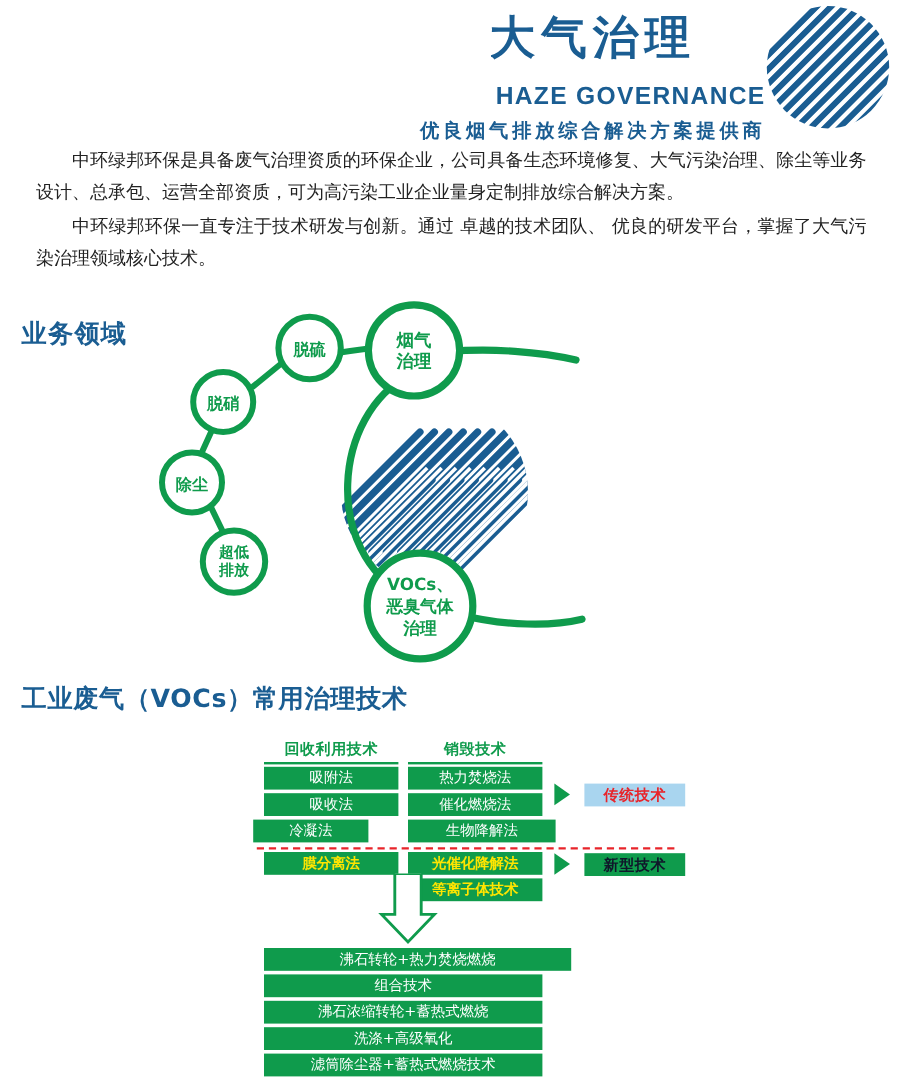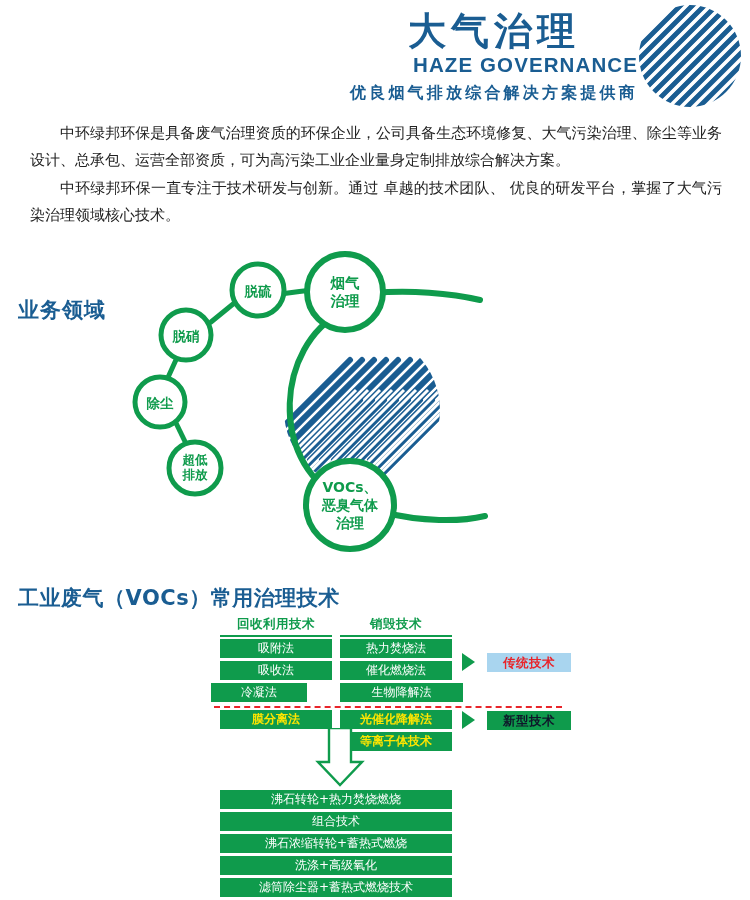--- a/index.html
+++ b/index.html
@@ -18,21 +18,21 @@
     text-align: right;
   }
   .hdr-cn {
     font-size: 38px; font-weight: bold; color: #1a5d92;
     letter-spacing: 5px; line-height: 1.05;
     font-family: "DejaVu Sans", "Liberation Sans", sans-serif;
     text-align: center;
   }
   .hdr-en {
     font-size: 20.5px; font-weight: bold; color: #1a5d92;
-    letter-spacing: 1.1px; line-height: 1.2; margin-top: 1px;
+    letter-spacing: 1.1px; line-height: 1.2; margin-top: 17px;
   }
   .hdr-sub {
     font-size: 16px; font-weight: bold; color: #1a5d92;
     letter-spacing: 3.2px; margin-top: 6px;
     font-family: "DejaVu Sans", "Liberation Sans", sans-serif;
   }
   .logo-mark { position: absolute; right: 8px; top: 4px; width: 104px; height: 104px; }
 
   
   .intro { position: absolute; left: 30px; top: 120px; width: 692px; }
@@ -40,24 +40,23 @@
     font-size: 15px; color: #222; line-height: 1.82;
     text-indent: 2em; text-align: justify;
     font-family: "DejaVu Sans", "Liberation Sans", sans-serif;
   }
 
   
   .sect-title {
     position: absolute; font-size: 21px; font-weight: bold;
     color: #1a5d92; letter-spacing: 1px;
     font-family: "DejaVu Sans", "Liberation Sans", sans-serif;
-    margin-top: 32px;
   }
   #sect-title-1 { left: 18px; top: 264px; }
-  #sect-title-2 { left: 18px; top: 552px; letter-spacing: 0.5px; }
+  #sect-title-2 { left: 18px; top: 568px; letter-spacing: 0.5px; }
 
   
   .diagram { position: absolute; left: 110px; top: 250px; width: 420px; height: 305px; }
   .diagram svg { display: block; }
   .node-label {
     font-family: "DejaVu Sans", "Liberation Sans", sans-serif;
     font-weight: bold; fill: #0f9b4c; text-anchor: middle;
   }
 
   
@@ -291,21 +290,21 @@
 
     <div class="tri" style="left:462px; top:103px;"></div>
     <div class="badge modern" style="left:487px; top:103px; width:84px;">新型技术</div>
 
     <div class="down-arrow" style="left:315px; top:120px;">
       <svg width="50" height="60" viewBox="0 0 50 60">
         <polygon points="14,0 36,0 36,34 47,34 25,57 3,34 14,34" fill="#ffffff" stroke="#0f9b4c" stroke-width="2.4"></polygon>
       </svg>
     </div>
 
-    <div class="wide-cell" style="left:220px; top:182px; width:232px;">沸石转轮+热力焚烧燃烧</div>
+    <div class="wide-cell" style="left:220px; top:182px; width:256px;">沸石转轮+热力焚烧燃烧</div>
     <div class="wide-cell" style="left:220px; top:204px; width:232px;">组合技术</div>
     <div class="wide-cell" style="left:220px; top:248px; width:232px;">洗涤+高级氧化</div>
     <div class="wide-cell" style="left:220px; top:226px; width:232px;">沸石浓缩转轮+蓄热式燃烧</div>
     <div class="wide-cell" style="left:220px; top:270px; width:232px;">滤筒除尘器+蓄热式燃烧技术</div>
 
   </div>
 
 </div>
 
 </body></html>

